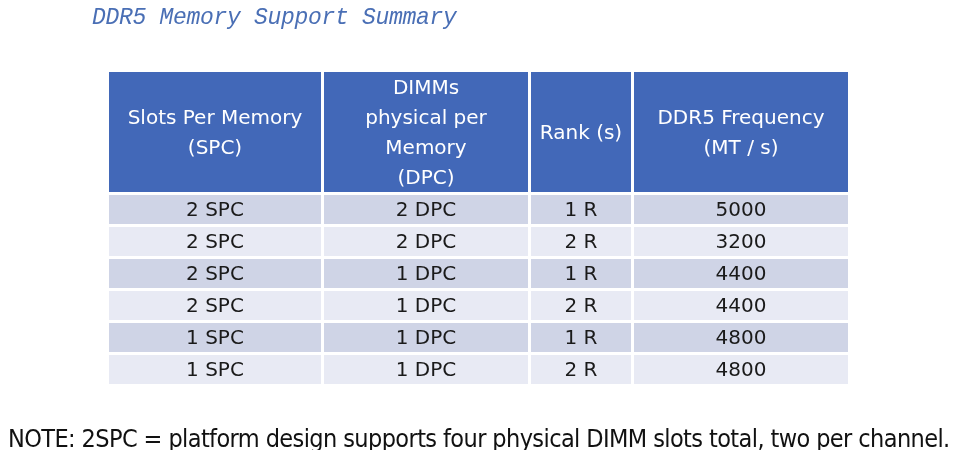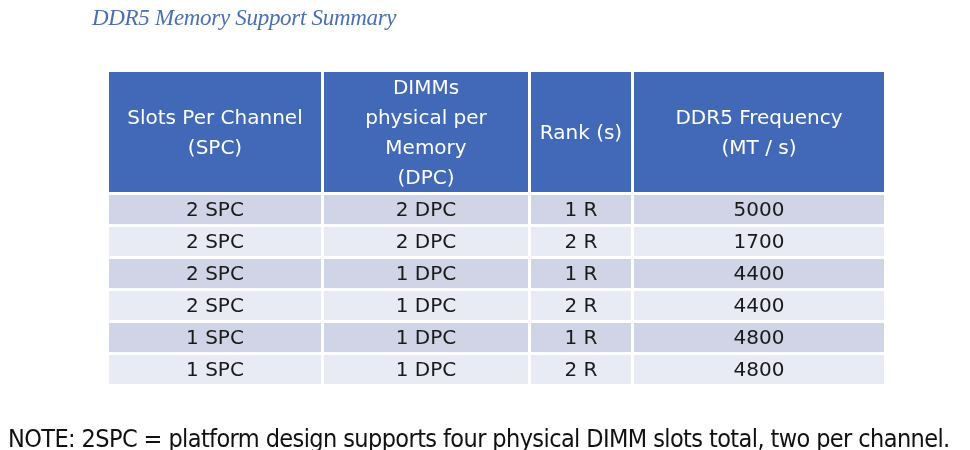--- a/index.html
+++ b/index.html
@@ -2,74 +2,74 @@
 <html><head>
   <meta charset="utf-8">
   <style>
     html, body { margin: 0; padding: 0; }
     body {
       width: 970px; height: 450px; background: #ffffff; position: relative; overflow: hidden;
       font-family: "DejaVu Sans", sans-serif;
     }
     .title {
       position: absolute; left: 92px; top: 5px;
-      font-family: Liberation Serif, serif;
+      font-family: Liberation Mono, monospace;
       font-style: italic; font-size: 23px; color: #4a6fb5; letter-spacing: -0.3px;
     }
     table.summary {
       position: absolute; left: 106px; top: 69px;
       border-collapse: separate; border-spacing: 3px;
     }
     table.summary th {
       background: #4268b8; color: #ffffff; font-weight: normal;
       font-size: 20px; line-height: 30px; text-align: center; vertical-align: middle;
       height: 114px; padding: 0;
     }
     table.summary td {
       font-size: 20px; color: #1a1a1a; text-align: center; height: 29px; padding: 0;
       line-height: 29px;
     }
     table.summary tr.odd td { background: #cfd4e6; }
     table.summary tr.even td { background: #e8eaf4; }
     .c1 { width: 212px; }
     .c2 { width: 204px; }
     .c3 { width: 100px; }
-    .c4 { width: 250px; }
+    .c4 { width: 214px; }
     .note {
       position: absolute; left: 8px; top: 424px;
       font-family: "DejaVu Sans Condensed", "DejaVu Sans", sans-serif;
       font-size: 25px; color: #111111; letter-spacing: -0.6px; white-space: nowrap;
     }
   </style>
 </head>
 <body>
 
 <div class="title">DDR5 Memory Support Summary</div>
 
 <table class="summary">
   <thead>
     <tr>
-      <th class="c1 hdr"><span>Slots Per Channel</span><br><span>(SPC)</span></th>
+      <th class="c1 hdr"><span>Slots Per Memory</span><br><span>(SPC)</span></th>
       <th class="c2 hdr"><span>DIMMs</span><br><span>physical per</span><br><span>Memory</span><br><span>(DPC)</span></th>
       <th class="c3 hdr"><span>Rank (s)</span></th>
       <th class="c4 hdr"><span>DDR5 Frequency</span><br><span>(MT / s)</span></th>
     </tr>
   </thead>
   <tbody>
     <tr class="odd">
       <td>2 SPC</td>
       <td>2 DPC</td>
       <td>1 R</td>
       <td>5000</td>
     </tr>
     <tr class="even">
       <td>2 SPC</td>
       <td>2 DPC</td>
       <td>2 R</td>
-      <td>1700</td>
+      <td>3200</td>
     </tr>
     <tr class="odd">
       <td>2 SPC</td>
       <td>1 DPC</td>
       <td>1 R</td>
       <td>4400</td>
     </tr>
     <tr class="even">
       <td>2 SPC</td>
       <td>1 DPC</td>

